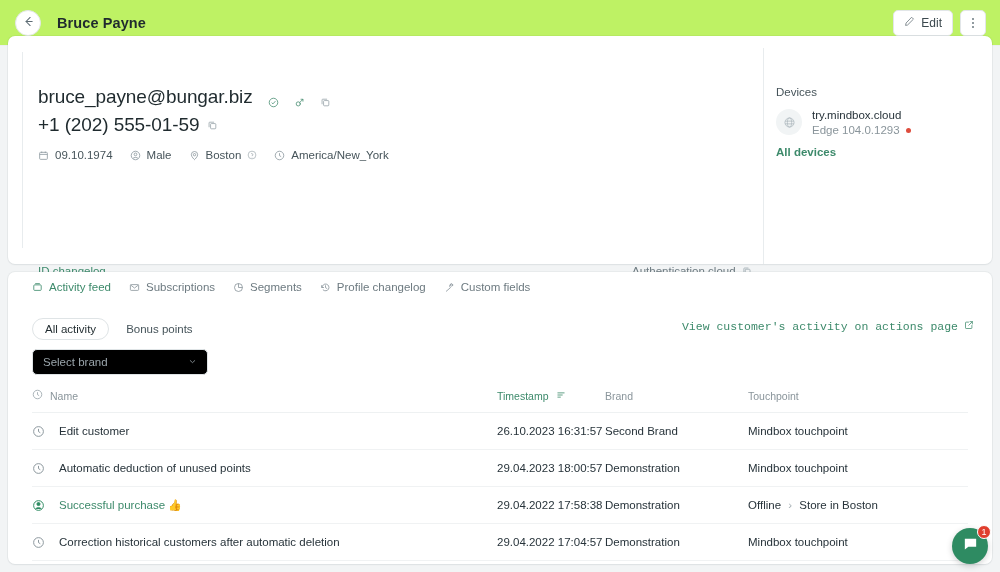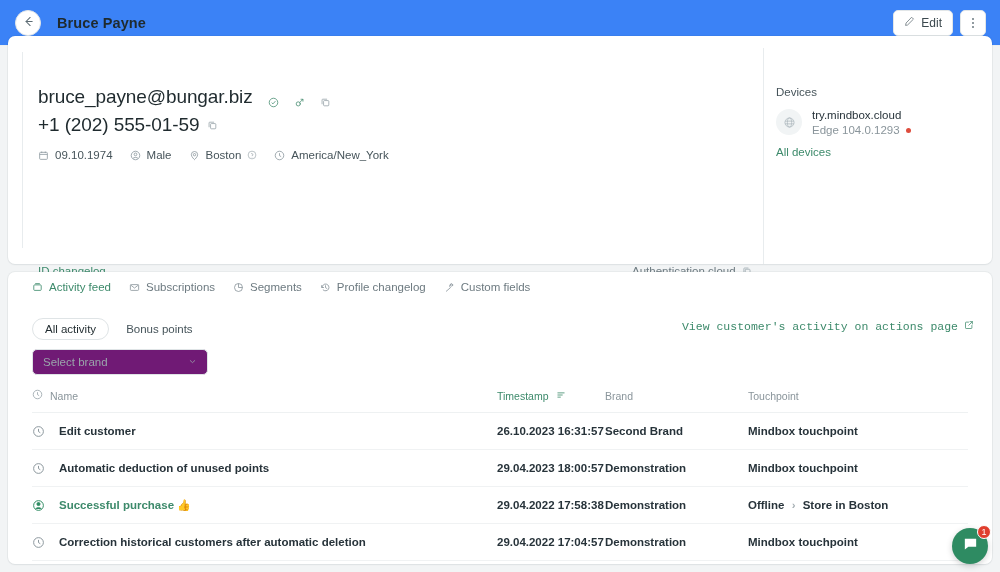--- a/index.html
+++ b/index.html
@@ -8,21 +8,21 @@
     background: #f2f4f5;
     font-family: "Liberation Sans", sans-serif;
     overflow: hidden;
     -webkit-font-smoothing: antialiased;
   }
   .app { position: relative; width: 1000px; height: 572px; }
 
   
   .topbar {
     position: absolute; top: 0; left: 0; width: 1000px; height: 46px;
-    background: #3b82f6;
+    background: #bef264;
     display: flex; align-items: center;
     border-bottom: 1px solid #eceff0;
   }
   .back-btn {
     margin-left: 15px; width: 26px; height: 26px; border-radius: 50%;
     border: 1px solid #e2e6e8; background: #fff;
     display: flex; align-items: center; justify-content: center;
     color: #5c6b73; font-size: 13px; cursor: pointer; flex: none;
   }
   .page-title {
@@ -114,21 +114,21 @@
     display: flex; align-items: center; justify-content: center; color: #aab4b9; flex: none;
     margin-top: 1px;
   }
   .device-name { font-size: 11.5px; color: #27333a; line-height: 15px; }
   .device-sub {
     font-size: 11.5px; color: #8a959b; line-height: 15px;
     display: flex; align-items: center; gap: 6px;
   }
   .dot-red { width: 5px; height: 5px; border-radius: 50%; background: #de4c3c; display: inline-block; }
   .all-devices {
-    position: absolute; left: 768px; top: 110px; font-size: 11.5px; color: #3d8a6b; cursor: pointer;
+    position: absolute; left: 768px; top: 110px; font-size: 11.5px; color: #3d8a6b; cursor: pointer; font-weight: bold;
   }
 
   
   .tabs {
     position: absolute; left: 24px; top: 9px; display: flex; align-items: center; gap: 18px;
   }
   .tab {
     display: flex; align-items: flex-end; gap: 6px; font-size: 11.5px;
     color: #6d7a80; cursor: pointer; padding-bottom: 6px;
   }
@@ -145,21 +145,21 @@
   }
   .seg.on { border-color: #dfe4e6; color: #1f2a2e; }
 
   .view-link {
     position: absolute; right: 18px; top: 48px; font-size: 11.5px; color: #3d8a6b;
     display: flex; align-items: center; gap: 6px; cursor: pointer; font-family: Liberation Mono, monospace;
   }
 
   .brand-select {
     position: absolute; left: 24px; top: 77px; width: 176px; height: 26px;
-    border: 1px solid #dfe4e6; border-radius: 5px; background: #701a75;
+    border: 1px solid #dfe4e6; border-radius: 5px; background: #000000;
     display: flex; align-items: center; padding: 0 10px; cursor: pointer;
   }
   .brand-select .ph { font-size: 11.5px; color: #9aa5ab; }
   .brand-select .chev { margin-left: auto; color: #9aa5ab; font-size: 8px; }
 
   
   table.feed {
     position: absolute; left: 24px; top: 117px; width: 936px;
     border-collapse: collapse; table-layout: fixed;
   }
@@ -169,21 +169,21 @@
   }
   table.feed th.c-name { width: 465px; }
   table.feed th.c-time { width: 108px; }
   table.feed th.c-brand { width: 143px; }
   table.feed th.c-tp   { width: 220px; }
   .th-inner { display: flex; align-items: center; gap: 7px; }
   .th-sorted { color: #3d8a6b; }
 
   table.feed td {
     font-size: 11.5px; color: #27333a; padding: 0; height: 37px;
-    border-bottom: 1px solid #f0f2f3; vertical-align: middle; font-weight: bold;
+    border-bottom: 1px solid #f0f2f3; vertical-align: middle;
   }
   .name-cell { display: flex; align-items: center; gap: 14px; }
   .row-ico { flex: none; display: inline-flex; }
   .name-link { color: #3d8a6b; cursor: pointer; }
   .tp-sep { color: #a7b0b5; margin: 0 4px; }
   .emoji { font-size: 11px; }
 
   
   .chat-fab {
     position: absolute; right: 12px; bottom: 8px; width: 36px; height: 36px;

